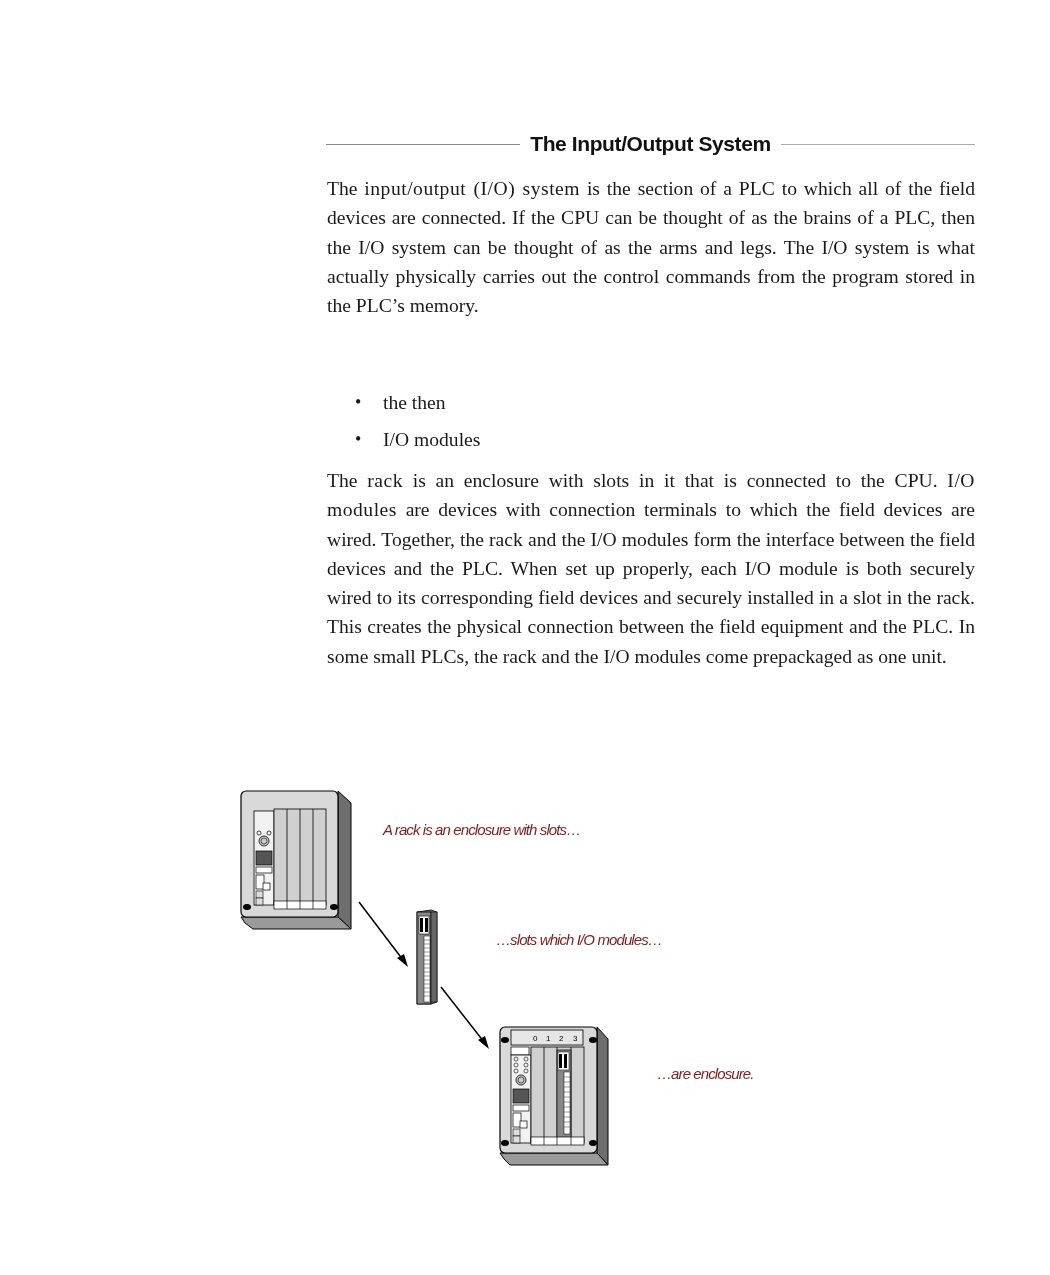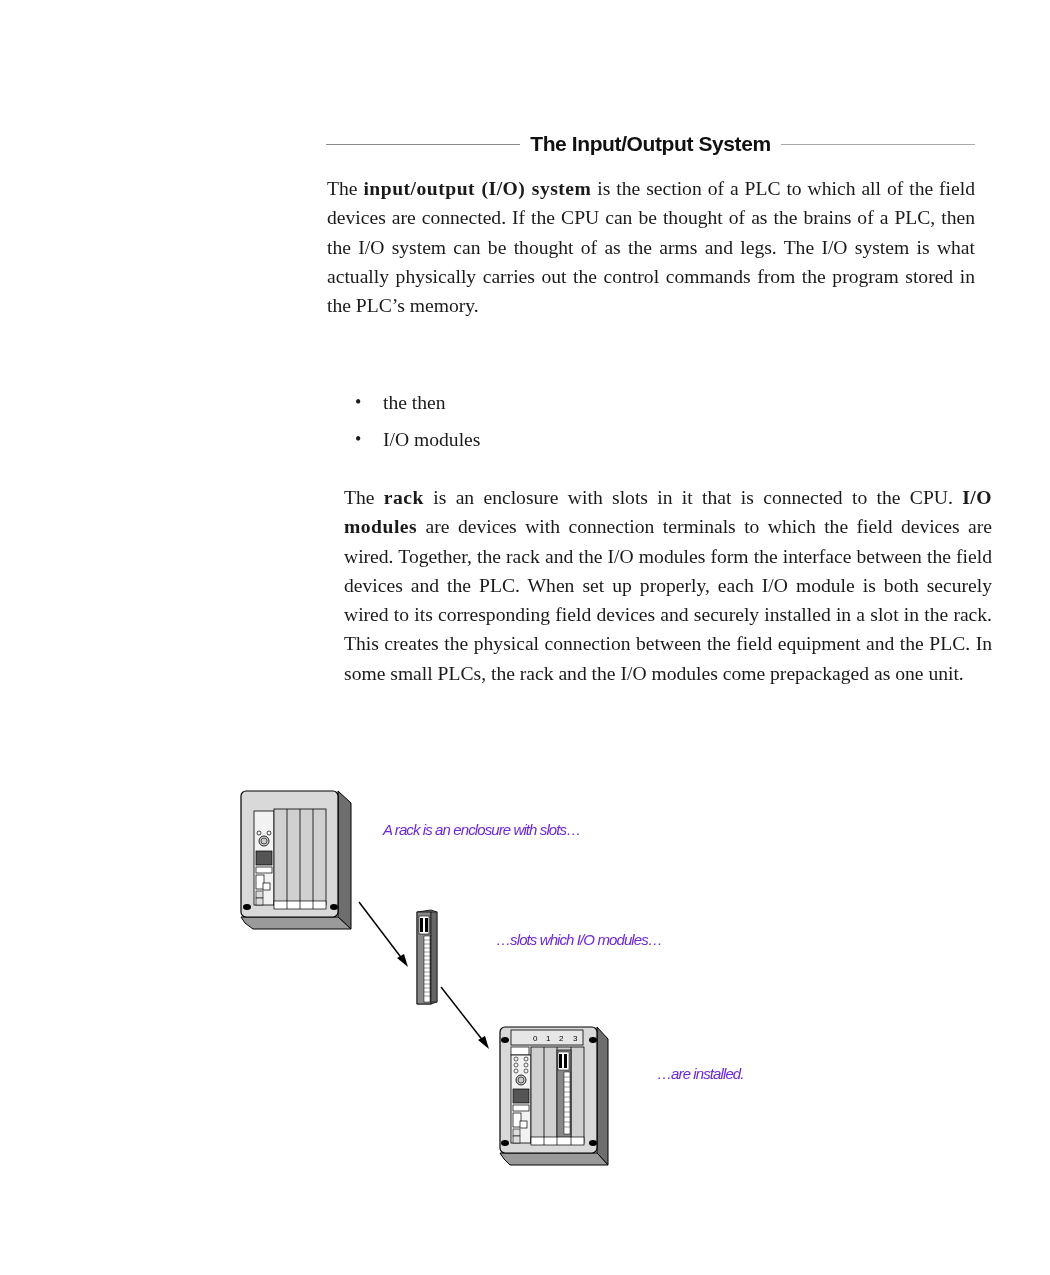--- a/index.html
+++ b/index.html
@@ -6,31 +6,31 @@
   body { width:1050px; height:1275px; position:relative; overflow:hidden; color:#1a1a1a; }
   .page { position:absolute; left:0; top:0; width:972px; height:1275px; }
 
   .section-heading { position:absolute; left:326px; top:128px; width:649px; height:32px; display:flex; align-items:center; }
   .section-heading .rule { flex:1; height:1px; background:#8a8a8a; }
   .section-heading .rule.left { margin-right:10px; }
   .section-heading .rule.right { margin-left:10px; background:#aaaaaa; }
   .section-heading .title { font-family:"Liberation Sans", sans-serif; font-weight:bold; font-size:21px; letter-spacing:-0.4px; color:#111; white-space:nowrap; }
 
   .body-text { position:absolute; left:327px; width:648px; font-family:"Liberation Serif", serif; font-size:19.6px; line-height:29.3px; text-align:justify; color:#1a1a1a; }
-  .body-text b { font-weight:bold; letter-spacing:0.5px; }
+  .body-text b { font-weight:normal; letter-spacing:0.5px; }
   .p1 { top:174px; }
   .p2 { top:342px; }
   .p3 { top:466px; }
 
   .bullet-list { position:absolute; left:355px; top:384px; margin:0; padding:0; list-style:none; font-family:"Liberation Serif", serif; font-size:19.6px; line-height:37px; }
   .bullet-list li { display:flex; align-items:center; }
   .bullet-list .dot { width:28px; font-size:18px; }
 
   .figure { position:absolute; left:230px; top:780px; width:560px; height:400px; }
-  .caption { position:absolute; font-family:"Liberation Sans", sans-serif; font-style:italic; font-size:15px; letter-spacing:-0.9px; color:#6d28d9; white-space:nowrap; }
+  .caption { position:absolute; font-family:"Liberation Sans", sans-serif; font-style:italic; font-size:15px; letter-spacing:-0.9px; color:#7f1d1d; white-space:nowrap; }
 </style>
 </head>
 <body>
 
 <div class="page">
 
   <div class="section-heading">
     <div class="rule left"></div>
     <span class="title">The Input/Output System</span>
     <div class="rule right"></div>
@@ -45,21 +45,21 @@
     <li>
         <span class="dot">•</span>
         <span>the then</span>
       </li>
     <li>
         <span class="dot">•</span>
         <span>I/O modules</span>
       </li>
   </ul>
 
-  <p class="body-text p3" style="margin:17px;">
+  <p class="body-text p3" style="margin:0;">
     <span>The </span><b>rack</b><span> is an enclosure with slots in it that is connected to the CPU. </span><b>I/O modules</b><span> are devices with connection terminals to which the field devices are wired. Together, the rack and the I/O modules form the interface between the field devices and the PLC. When set up properly, each I/O module is both securely wired to its corresponding field devices and securely installed in a slot in the rack. This creates the physical connection between the field equipment and the PLC. In some small PLCs, the rack and the I/O modules come prepackaged as one unit.</span>
   </p>
 
   <div class="figure">
     <svg width="560" height="400" viewBox="0 0 560 400" xmlns="http://www.w3.org/2000/svg">
 
       <g transform="translate(11,11)">
         <polygon points="97,0 110,12 110,138 97,126" fill="#6e6e6e" stroke="#000" stroke-width="1"></polygon>
         <polygon points="0,126 97,126 110,138 12,138 4,132" fill="#9a9a9a" stroke="#000" stroke-width="1"></polygon>
         <rect x="0" y="0" width="97" height="126" rx="5" fill="#d9d9d9" stroke="#000" stroke-width="1.2"></rect>
@@ -178,16 +178,16 @@
         <rect x="13" y="109" width="7" height="7" fill="#ddd" stroke="#000" stroke-width="0.6"></rect>
         <ellipse cx="5" cy="13" rx="4" ry="3" fill="#000"></ellipse>
         <ellipse cx="93" cy="13" rx="4" ry="3" fill="#000"></ellipse>
         <ellipse cx="5" cy="116" rx="4" ry="3" fill="#000"></ellipse>
         <ellipse cx="93" cy="116" rx="4" ry="3" fill="#000"></ellipse>
       </g>
     </svg>
 
     <span class="caption" style="left:153px; top:41px;">A rack is an enclosure with slots…</span>
     <span class="caption" style="left:266px; top:151px;">…slots which I/O modules…</span>
-    <span class="caption" style="left:427px; top:285px;">…are installed.</span>
+    <span class="caption" style="left:427px; top:285px;">…are enclosure.</span>
   </div>
 
 </div>
 
 </body></html>

